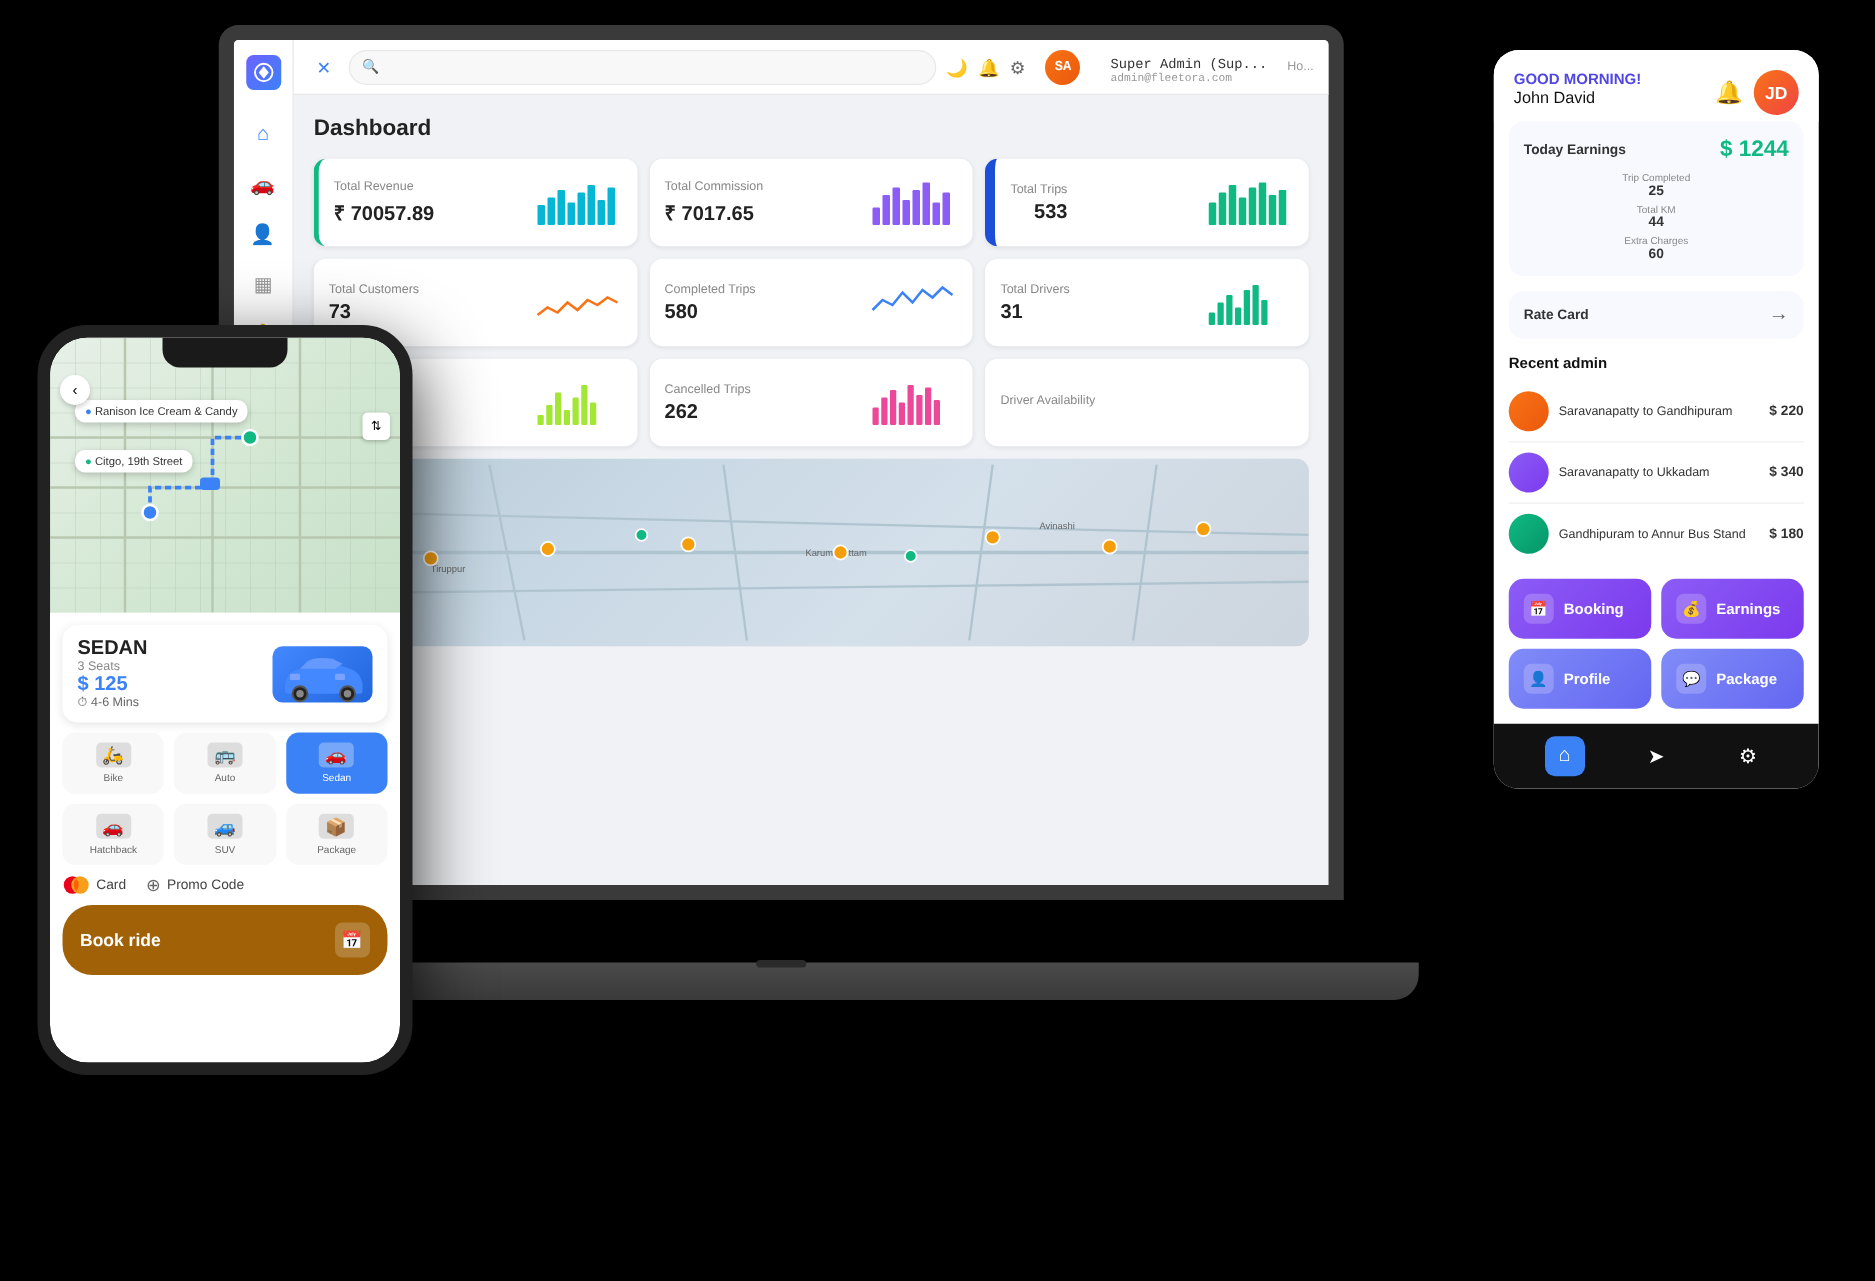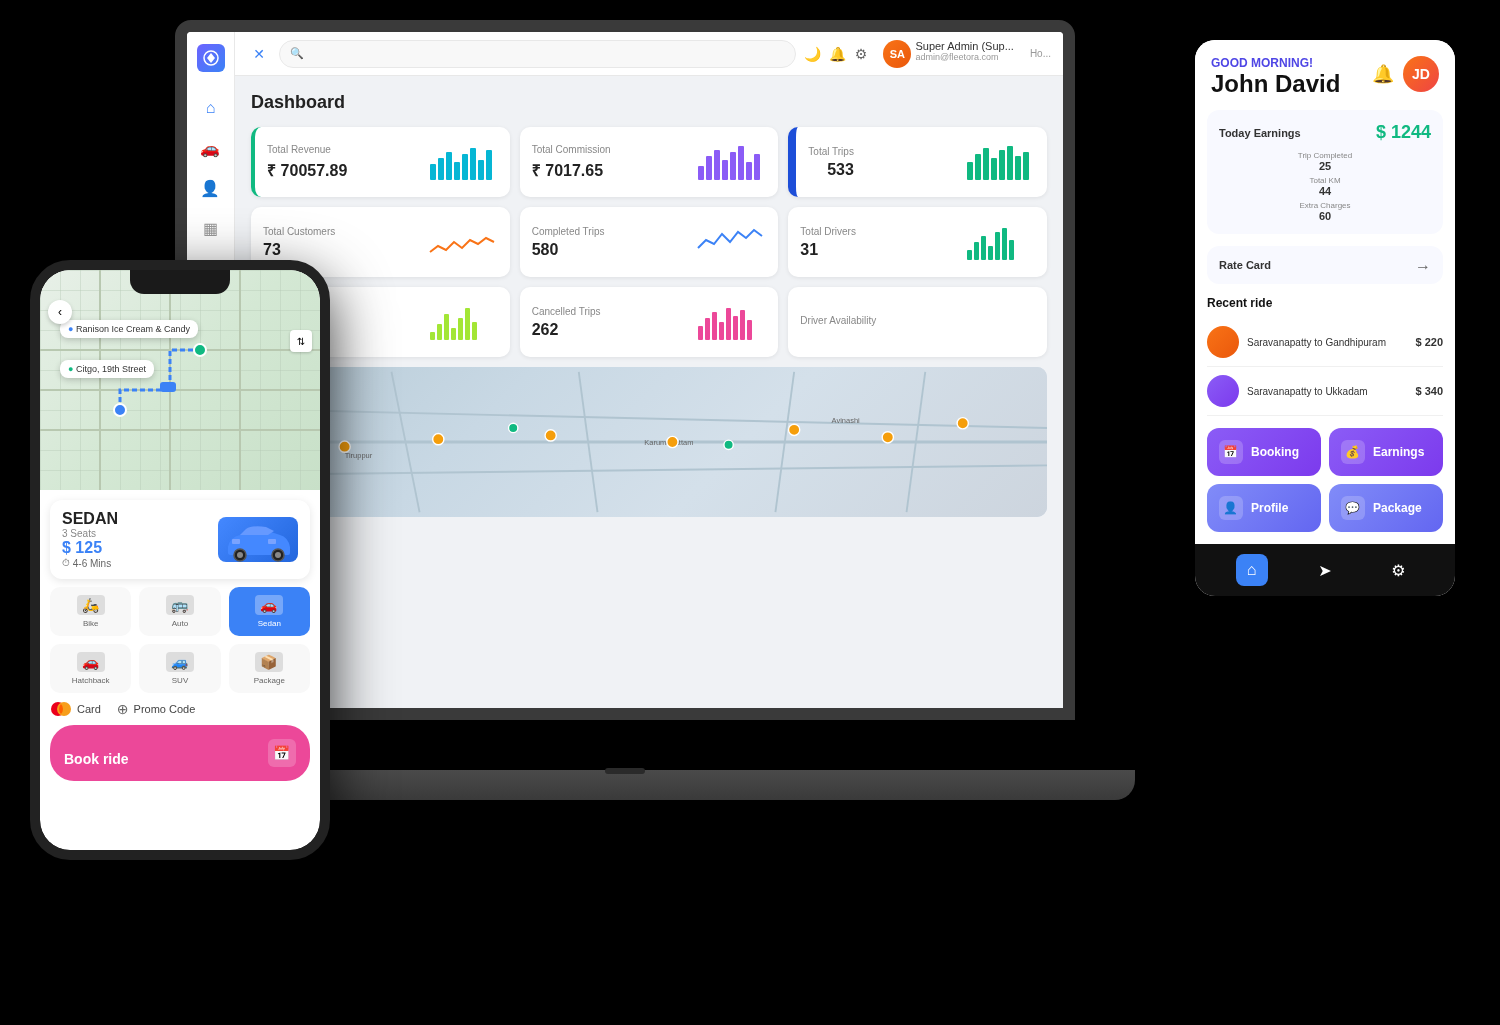--- a/index.html
+++ b/index.html
@@ -127,23 +127,24 @@
       align-items: center;
     }
     .topbar-icons {
       display: flex;
       gap: 8px;
       align-items: center;
     }
     .topbar-icon { color: #666; font-size: 14px; cursor: pointer; }
     .topbar-user {
       display: flex;
-      align-items: flex-start;
-      gap: 4px;
+      align-items: flex-end;
+      gap: 24px;
       margin-left: 8px;
+      font-family: Liberation Mono, monospace;
     }
     .user-avatar {
       width: 28px;
       height: 28px;
       border-radius: 50%;
       background: linear-gradient(135deg, #f97316, #ea580c);
       display: flex;
       align-items: center;
       justify-content: center;
       color: white;
@@ -333,30 +334,30 @@
     .payment-item {
       display: flex;
       align-items: center;
       gap: 5px;
       font-size: 11px;
       color: #444;
     }
     .promo-icon { color: #666; font-size: 14px; }
 
     .book-btn {
-      background: #ec4899;
+      background: #a16207;
       color: white;
       border-radius: 24px;
       padding: 14px;
       text-align: center;
       font-size: 14px;
       font-weight: 600;
       cursor: pointer;
       display: flex;
-      align-items: flex-end;
+      align-items: center;
       justify-content: space-between;
     }
     .book-icon {
       width: 28px;
       height: 28px;
       border-radius: 6px;
       background: rgba(255,255,255,0.2);
       display: flex;
       align-items: center;
       justify-content: center;
@@ -372,21 +373,21 @@
       border-radius: 20px;
       box-shadow: 0 8px 40px rgba(0,0,0,0.25);
       overflow: hidden;
       z-index: 20;
     }
     .widget-header {
       padding: 16px 16px 12px;
       background: #fff;
     }
     .greeting { font-size: 12px; font-weight: 700; color: #4f46e5; }
-    .driver-name { font-size: 24px; font-weight: 700; color: #111; }
+    .driver-name { font-size: 13px; font-weight: 400; color: #111; }
     .widget-header-icons {
       position: absolute;
       right: 16px;
       top: 16px;
       display: flex;
       gap: 8px;
       align-items: center;
     }
     .bell-icon { font-size: 18px; color: #555; cursor: pointer; }
     .driver-avatar {
@@ -891,38 +892,45 @@
       </div>
     </div>
   </div>
 
   <div class="rate-card-row">
     <span class="rate-card-label">Rate Card</span>
     <span class="rate-card-arrow">→</span>
   </div>
 
   <div class="recent-trips-section">
-    <div class="section-title">Recent ride</div>
+    <div class="section-title">Recent admin</div>
 
     <div class="trip-item">
       <div class="trip-avatar" style="background:linear-gradient(135deg,#f97316,#ea580c);"></div>
       <div class="trip-info">
         <div class="trip-route">Saravanapatty to Gandhipuram</div>
       </div>
       <div class="trip-amount">$ 220</div>
     </div>
 
     <div class="trip-item">
       <div class="trip-avatar" style="background:linear-gradient(135deg,#8b5cf6,#7c3aed);"></div>
       <div class="trip-info">
         <div class="trip-route">Saravanapatty to Ukkadam</div>
       </div>
       <div class="trip-amount">$ 340</div>
     </div>
 
+    <div class="trip-item" style="border-bottom:none;">
+      <div class="trip-avatar" style="background:linear-gradient(135deg,#10b981,#059669);"></div>
+      <div class="trip-info">
+        <div class="trip-route">Gandhipuram to Annur Bus Stand</div>
+      </div>
+      <div class="trip-amount">$ 180</div>
+    </div>
   </div>
 
   <div class="action-buttons">
     <div class="action-btn booking">
       <div class="action-btn-icon">📅</div>
       <span>Booking</span>
     </div>
     <div class="action-btn earnings">
       <div class="action-btn-icon">💰</div>
       <span>Earnings</span>

